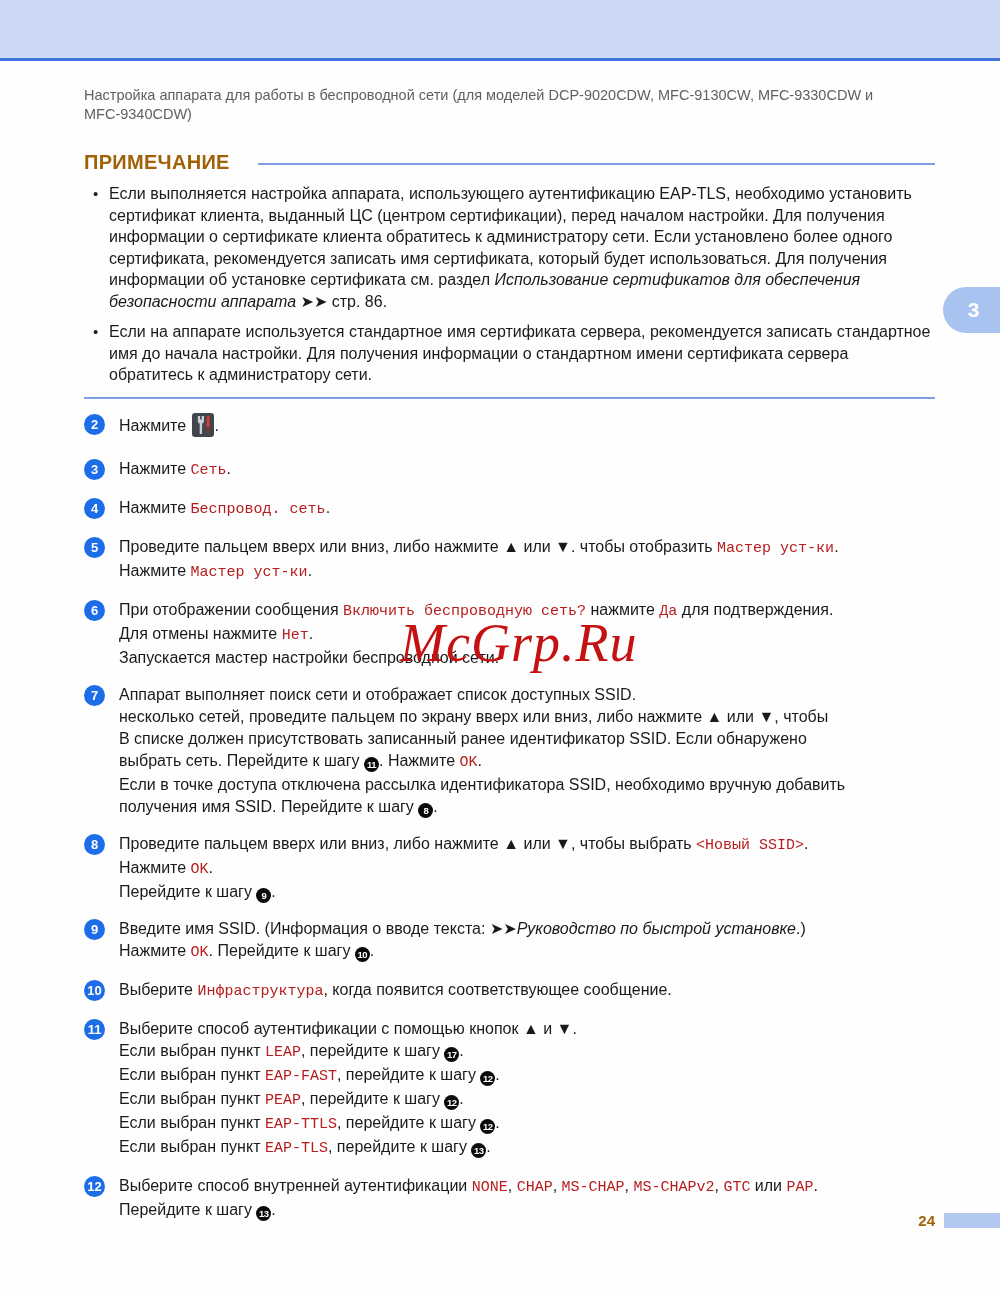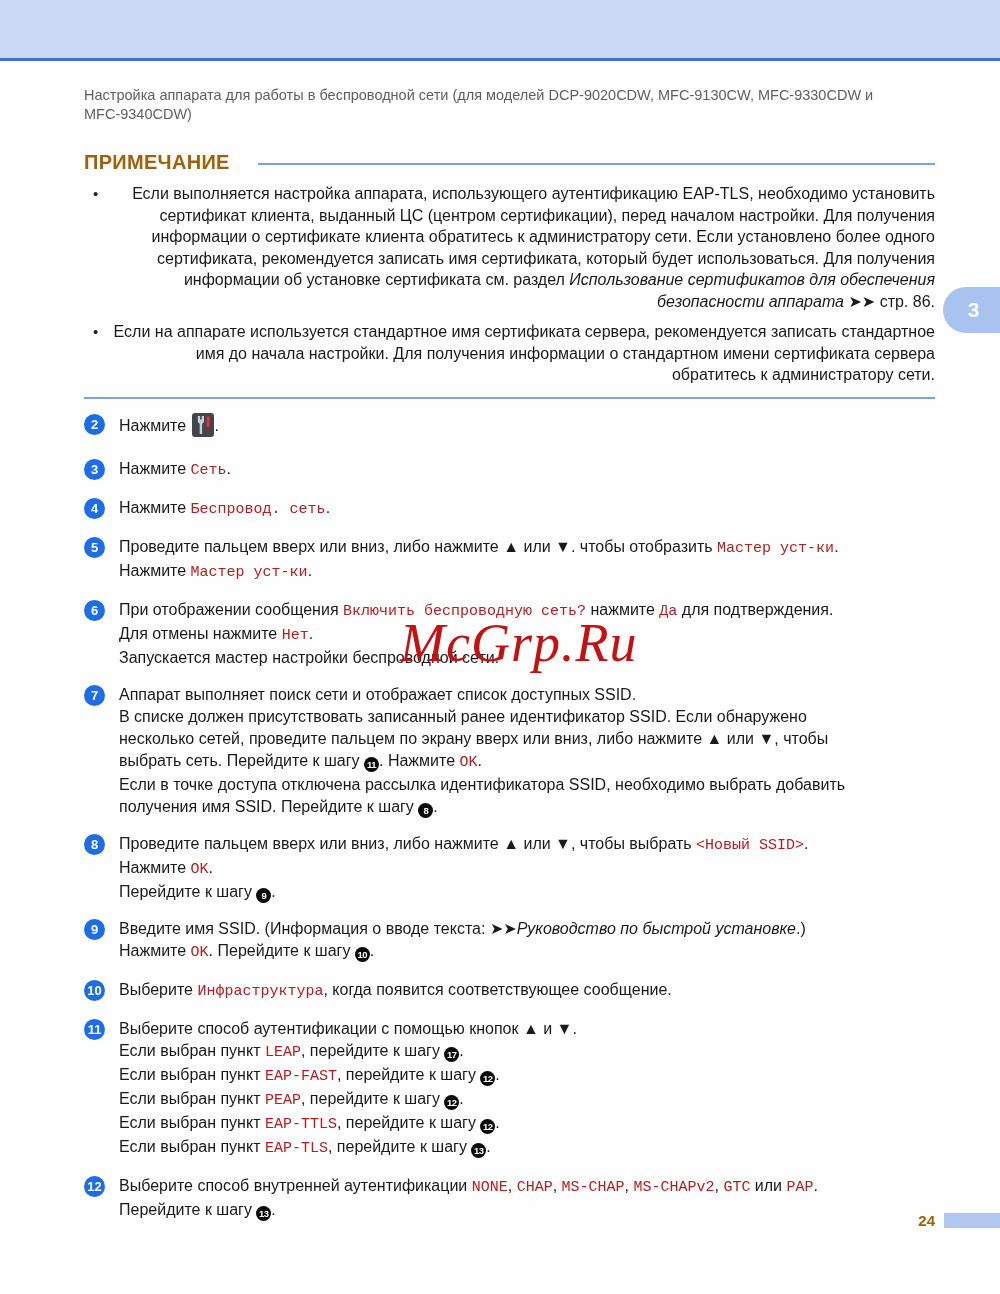--- a/index.html
+++ b/index.html
@@ -6,21 +6,21 @@
   .page{position:relative;width:1000px;height:1294px;margin:0 auto;background:#fefefe;
         font-family:"Liberation Sans",sans-serif;color:#1a1a1a;overflow:hidden;}
   .topband{height:58px;background:#ccd9f6;border-bottom:3px solid #4273dd;}
   .content{padding:0 65px 0 84px;}
   .runhead{margin-top:25px;font-size:14.5px;line-height:19px;color:#5f5f5f;}
   .note{margin-top:27px;}
   .note-titlebar{display:flex;align-items:center;}
   .note-title{font-size:20px;font-weight:bold;color:#a16207;letter-spacing:.3px;white-space:nowrap;}
   .note-rule{flex:1;height:2px;background:#7e9fe8;margin-left:28px;margin-top:3px;}
   .note ul{margin:9px 0 0 0;padding:0;list-style:none;}
-  .note li{position:relative;padding-left:25px;font-size:16px;line-height:21.5px;margin-bottom:9px;text-align:right;}
+  .note li{position:relative;padding-left:25px;font-size:16px;line-height:21.5px;margin-bottom:9px;}
   .note li::before{content:"•";position:absolute;left:9px;top:0;font-size:15px;color:#222;}
   .note-endrule{height:2px;background:#7e9fe8;margin-top:11px;}
   #steps{margin-top:14px;}
   .step{display:flex;margin-bottom:15px;}
   .badge{flex:0 0 21px;width:21px;height:21px;border-radius:50%;background:#1d6ce8;color:#fff;
          font-size:13px;font-weight:bold;display:flex;align-items:center;justify-content:center;margin-top:1px;}
   .step-body{margin-left:14px;font-size:16px;line-height:22px;}
   .line{min-height:22px;}
   .mono{font-family:"Liberation Mono","DejaVu Sans Mono",monospace;font-size:15px;color:#b91c1c;}
   .it{font-style:italic;}
@@ -97,24 +97,24 @@
           <div class="step-body">
             <div class="line"><span>При отображении сообщения </span><span class="mono">Включить беспроводную сеть?</span><span> нажмите </span><span class="mono">Да</span><span> для подтверждения.</span></div>
             <div class="line"><span>Для отмены нажмите </span><span class="mono">Нет</span><span>.</span></div>
             <div class="line"><span>Запускается мастер настройки беспроводной сети.</span></div>
           </div>
         </div>
         <div class="step">
           <span class="badge">7</span>
           <div class="step-body">
             <div class="line"><span>Аппарат выполняет поиск сети и отображает список доступных SSID.</span></div>
+            <div class="line"><span>несколько сетей, проведите пальцем по экрану вверх или вниз, либо нажмите ▲ или ▼, чтобы</span></div>
             <div class="line"><span>В списке должен присутствовать записанный ранее идентификатор SSID. Если обнаружено</span></div>
-            <div class="line"><span>несколько сетей, проведите пальцем по экрану вверх или вниз, либо нажмите ▲ или ▼, чтобы</span></div>
             <div class="line"><span>выбрать сеть. Перейдите к шагу </span><span class="ref">11</span><span>. Нажмите </span><span class="mono">OK</span><span>.</span></div>
-            <div class="line"><span>Если в точке доступа отключена рассылка идентификатора SSID, необходимо выбрать добавить</span></div>
+            <div class="line"><span>Если в точке доступа отключена рассылка идентификатора SSID, необходимо вручную добавить</span></div>
             <div class="line"><span>получения имя SSID. Перейдите к шагу </span><span class="ref">8</span><span>.</span></div>
           </div>
         </div>
         <div class="step">
           <span class="badge">8</span>
           <div class="step-body">
             <div class="line"><span>Проведите пальцем вверх или вниз, либо нажмите ▲ или ▼, чтобы выбрать </span><span class="mono">&lt;Новый SSID&gt;</span><span>.</span></div>
             <div class="line"><span>Нажмите </span><span class="mono">OK</span><span>.</span></div>
             <div class="line"><span>Перейдите к шагу </span><span class="ref">9</span><span>.</span></div>
           </div>

